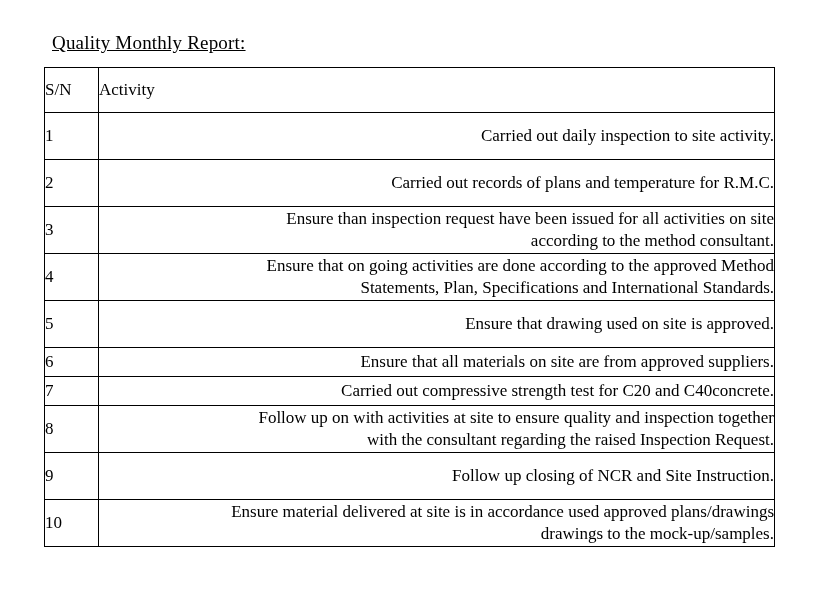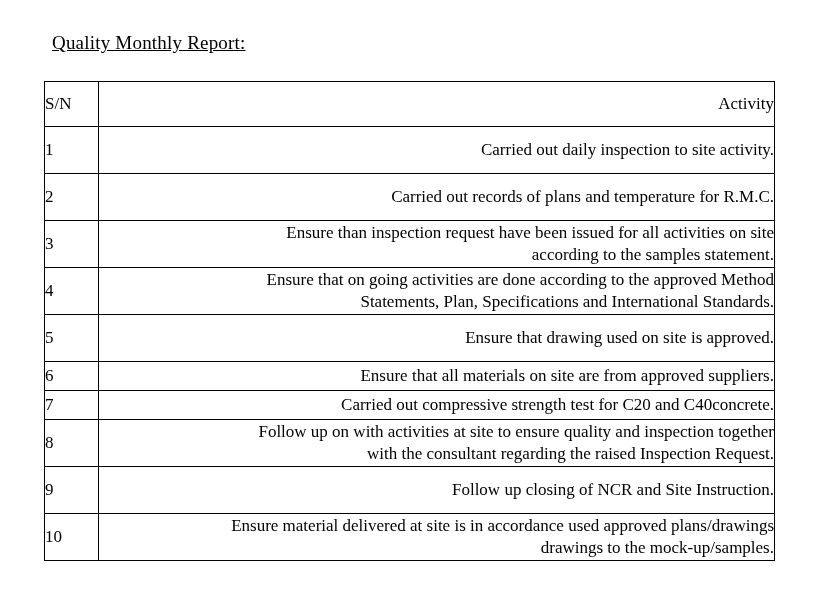--- a/index.html
+++ b/index.html
@@ -25,21 +25,21 @@
     left: 52px;
     top: 32px;
     font-size: 19px;
     text-decoration: underline;
     letter-spacing: 0.2px;
     white-space: nowrap;
   }
   table.report {
     position: absolute;
     left: 44px;
-    top: 81px;
+    top: 67px;
     width: 730px;
     border-collapse: collapse;
     table-layout: fixed;
   }
   table.report td, table.report th {
     border: 1px solid #000000;
     padding: 0;
     vertical-align: middle;
     font-weight: normal;
     font-size: 17px;
@@ -47,21 +47,21 @@
   }
   col.sn-col { width: 54px; }
   col.act-col { width: 676px; }
 
   th.head-sn {
     text-align: left;
     padding: 9px 0 9px 10px;
     font-size: 17px;
   }
   th.head-activity {
-    text-align: right;
+    text-align: left;
     padding: 9px 0 9px 0;
     font-size: 17px;
   }
   td.sn {
     text-align: left;
     padding: 0 0 0 10px;
     font-size: 17px;
   }
   td.activity {
     text-align: right;
@@ -102,21 +102,21 @@
       <tr class="tall">
         <td class="sn">2</td>
         <td class="activity">
           <span class="line2">Carried out records of plans and temperature for R.M.C.</span>
         </td>
       </tr>
       <tr class="two-line">
         <td class="sn">3</td>
         <td class="activity">
           <span class="line2">Ensure than inspection request have been issued for all activities on site</span>
-          <span class="line2">according to the samples statement.</span>
+          <span class="line2">according to the method consultant.</span>
         </td>
       </tr>
       <tr class="two-line">
         <td class="sn">4</td>
         <td class="activity">
           <span class="line2">Ensure that on going activities are done according to the approved Method</span>
           <span class="line2">Statements, Plan, Specifications and International Standards.</span>
         </td>
       </tr>
       <tr class="tall">

